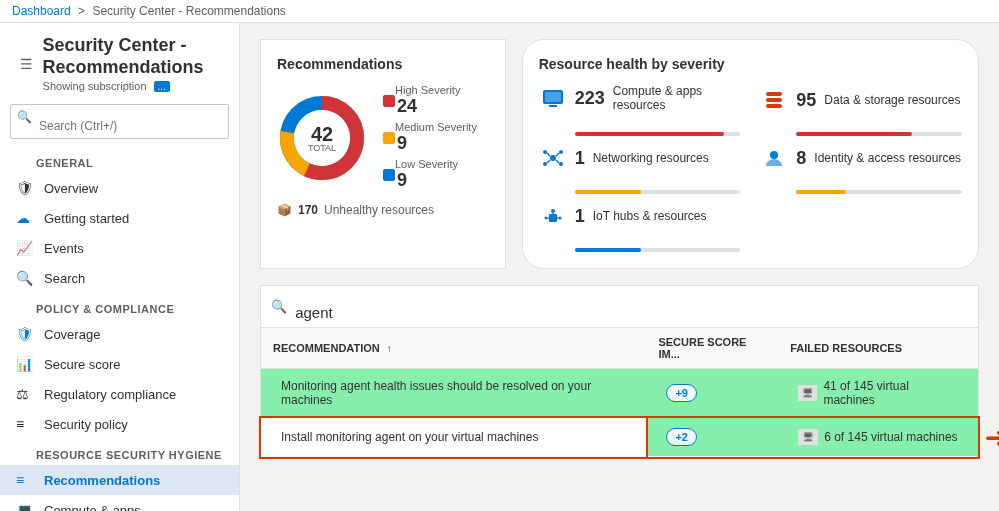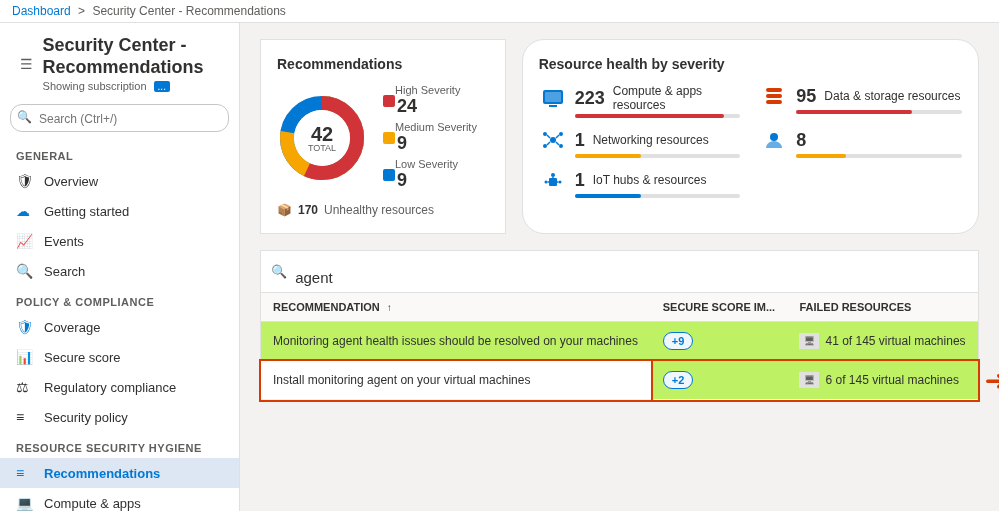--- a/index.html
+++ b/index.html
@@ -13,23 +13,23 @@
 
     
     .main-row { display: flex; flex: 1; overflow: hidden; }
 
     
     .sidebar { width: 240px; background: #fff; border-right: 1px solid #e0e0e0; display: flex; flex-direction: column; overflow-y: auto; flex-shrink: 0; }
     .sidebar-header { padding: 12px 16px 4px; }
     .sidebar-title { font-size: 18px; font-weight: 600; color: #323130; line-height: 1.2; }
     .sidebar-subtitle { font-size: 11px; color: #605e5c; margin-top: 2px; }
     .sidebar-search { margin: 8px 10px; position: relative; }
-    .sidebar-search input { width: 100%; padding: 7px 8px 5px 28px; border: 1px solid #c8c6c4; border-radius: 12px; font-size: 12px; color: #605e5c; }
+    .sidebar-search input { width: 100%; padding: 14px 8px 5px 28px; border: 1px solid #c8c6c4; border-radius: 2px; font-size: 12px; color: #605e5c; }
     .sidebar-search .search-icon-sm { position: absolute; left: 7px; top: 6px; color: #605e5c; font-size: 12px; }
-    .sidebar-section-label { font-size: 11px; font-weight: 600; color: #605e5c; padding: 10px 16px 4px; letter-spacing: 0.5px; }
+    .sidebar-section-label { font-size: 11px; font-weight: 600; color: #605e5c; padding: 10px 16px 4px; letter-spacing: 0.5px; margin-left: 20px; }
     .sidebar-item { display: flex; align-items: center; padding: 7px 16px; cursor: pointer; color: #323130; font-size: 13px; }
     .sidebar-item.active { background: #dce7f3; color: #0078d4; font-weight: 600; }
     .sidebar-item .item-icon { width: 20px; margin-right: 8px; font-size: 14px; flex-shrink: 0; }
     .collapse-btn { background: none; border: none; cursor: pointer; padding: 4px; color: #605e5c; font-size: 14px; }
 
     
     .content { flex: 1; overflow-y: auto; background: #f3f2f1; }
 
     
     .cards-area { padding: 16px 20px; }
@@ -51,43 +51,43 @@
     .severity-item { display: flex; align-items: center; gap: 0; }
     .sev-dot { width: 12px; height: 12px; border-radius: 2px; flex-shrink: 0; }
     .sev-label { font-size: 11px; color: #605e5c; }
     .sev-count { font-size: 18px; font-weight: 700; color: #323130; margin-left: 2px; }
 
     .unhealthy { margin-top: 12px; display: flex; align-items: center; gap: 6px; font-size: 12px; color: #605e5c; }
     .unhealthy-count { font-weight: 700; color: #323130; }
 
     
     .health-card { min-width: 420px; border-radius: 22px; }
-    .resource-row { display: flex; flex-direction: column; gap: 2px; }
+    .resource-row { display: flex; flex-direction: column; gap: 20px; justify-content: flex-end; }
     .resource-top { display: flex; align-items: center; gap: 8px; }
     .resource-icon { width: 28px; height: 24px; display: flex; align-items: center; justify-content: center; flex-shrink: 0; }
     .resource-count { font-size: 18px; font-weight: 700; color: #323130; }
     .resource-name { font-size: 12px; color: #323130; }
     .resource-bar-bg { height: 4px; background: #e0e0e0; border-radius: 2px; margin-left: 36px; }
     .resource-bar { height: 4px; border-radius: 2px; }
 
     
     .resource-grid { display: grid; grid-template-columns: 1fr 1fr; gap: 10px 20px; }
 
     
     .filter-bar { background: #fff; border: 1px solid #e0e0e0; margin: 0 20px 0; padding: 6px 10px; display: flex; align-items: center; gap: 8px; }
     .filter-bar input { border: none; outline: none; font-size: 15px; color: #323130; flex: 1; margin-top: 12px; }
     .filter-search-icon { color: #605e5c; font-size: 13px; }
 
     
-    .table-wrap { margin: 0 20px 16px; background: #bef264; border: 1px solid #e0e0e0; border-top: none; }
+    .table-wrap { margin: 0 20px 16px; background: #86efac; border: 1px solid #e0e0e0; border-top: none; }
     table { width: 100%; border-collapse: collapse; }
     thead tr { border-bottom: 1px solid #e0e0e0; }
     th { font-size: 11px; font-weight: 600; color: #323130; padding: 8px 12px; text-align: left; background: #faf9f8; }
     th .sort-arrow { margin-left: 4px; font-size: 10px; }
-    td { padding: 10px 12px; font-size: 12px; color: #323130; border-bottom: 1px solid #f3f2f1; margin-left: 48px; }
+    td { padding: 10px 20px; font-size: 12px; color: #323130; border-bottom: 1px solid #f3f2f1; margin-left: 48px; }
     .score-badge { background: #eff6fc; border: 1px solid #0078d4; color: #0078d4; border-radius: 12px; padding: 2px 8px; font-size: 11px; font-weight: 600; display: inline-block; }
     .vm-cell { display: flex; align-items: center; gap: 6px; }
     .vm-icon { width: 20px; height: 16px; background: #e0e0e0; display: inline-flex; align-items: center; justify-content: center; font-size: 9px; color: #605e5c; }
 
     
     ::-webkit-scrollbar { width: 6px; }
     ::-webkit-scrollbar-thumb { background: #c8c6c4; border-radius: 3px; }
   </style>
 </head>
 <body>
@@ -286,20 +286,21 @@
 
               <div class="resource-row">
                 <div class="resource-top">
                   <div class="resource-icon">
                     <svg width="24" height="20" viewBox="0 0 24 20">
                         <circle cx="12" cy="7" r="4" fill="#0078d4"></circle>
                         <path d="M4 18c0-4 4-7 8-7s8 3 8 7" fill="#0078d4" opacity="0.6"></path>
                       </svg>
                   </div>
                   <span class="resource-count">8</span>
+                  <span class="resource-name">Identity &amp; access resources</span>
                 </div>
                 <div class="resource-bar-bg">
                   <div class="resource-bar" style="width:30%; background:#f7a500;"></div>
                 </div>
               </div>
 
               <div class="resource-row">
                 <div class="resource-top">
                   <div class="resource-icon">
                     <svg width="24" height="20" viewBox="0 0 24 20">

